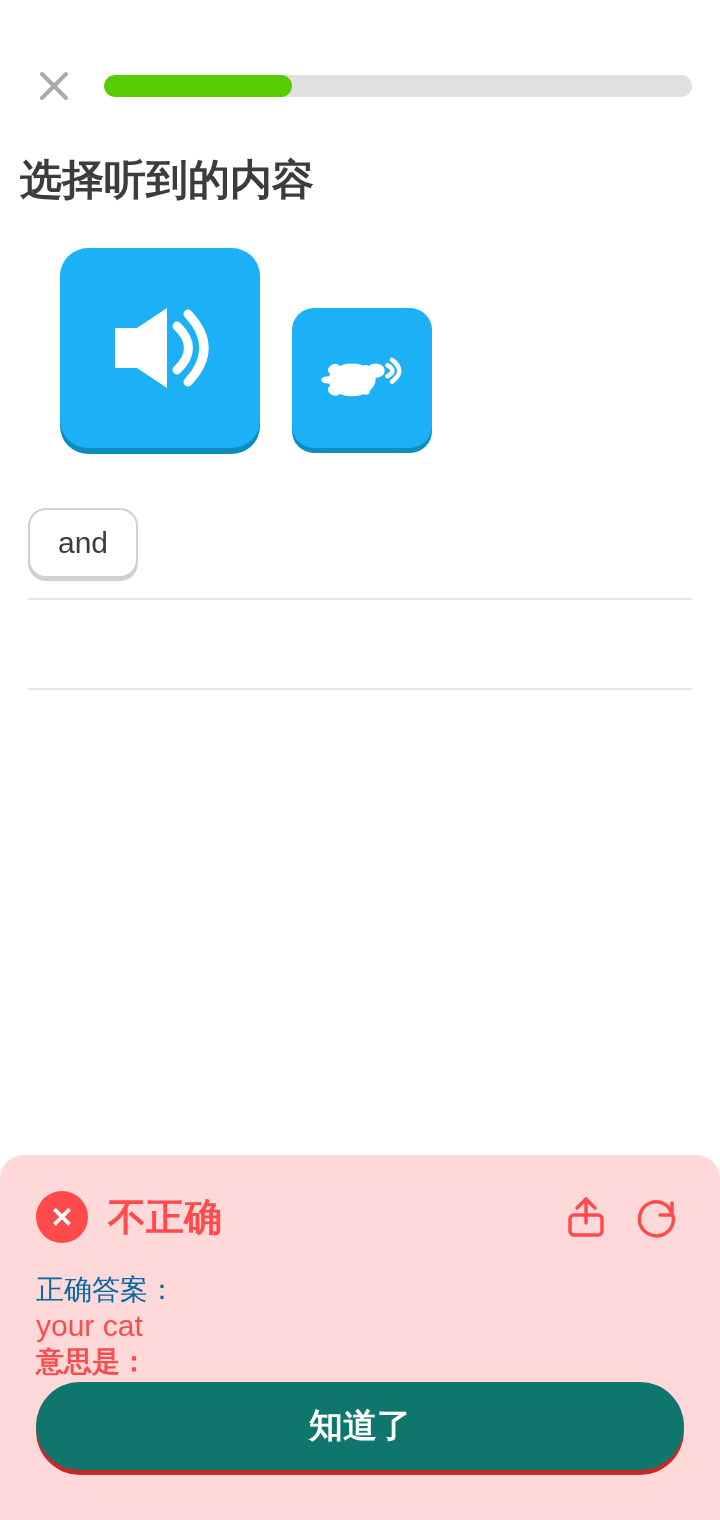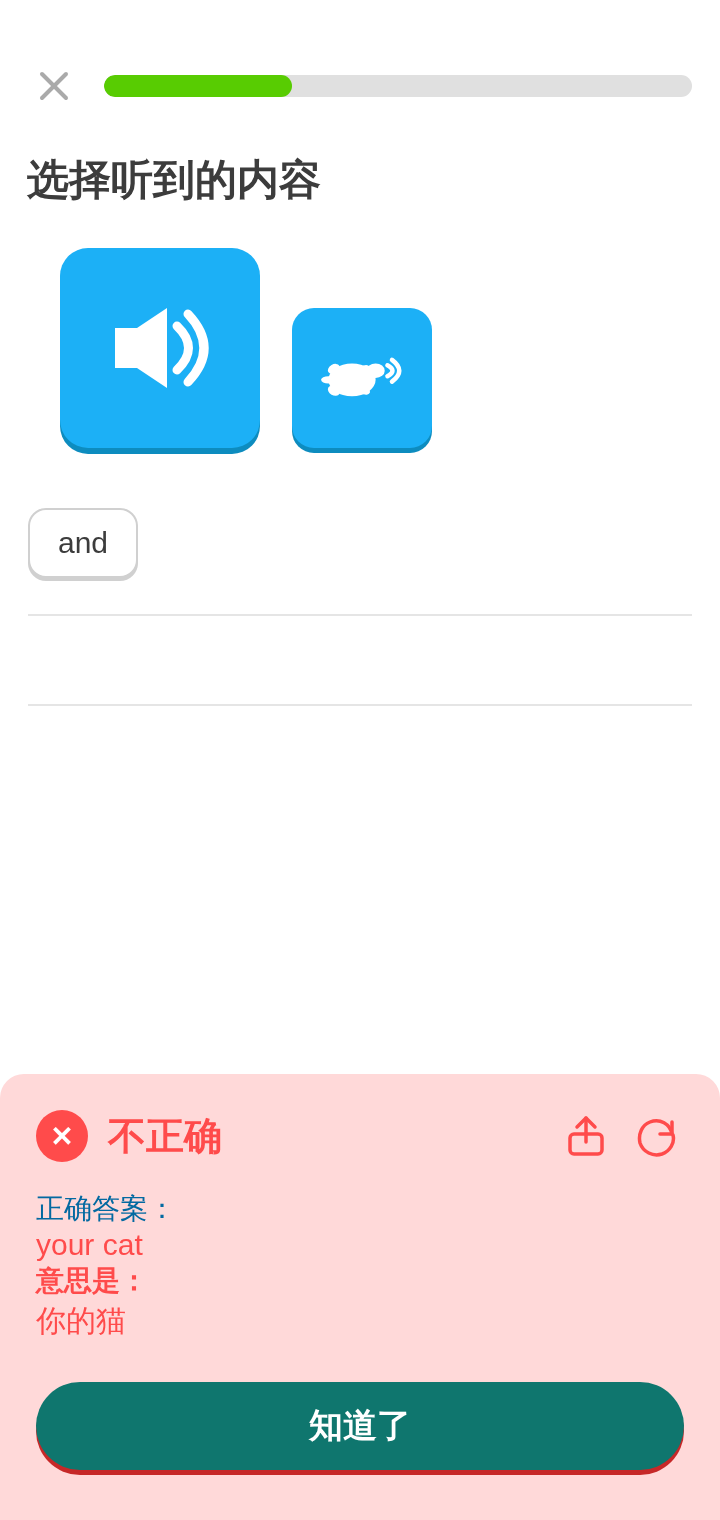--- a/index.html
+++ b/index.html
@@ -46,21 +46,21 @@
     .progress-bar-fill {
       height: 100%;
       border-radius: 11px;
       background: #58cc02;
     }
 
     .page-title {
       font-size: 42px;
       font-weight: 700;
       color: #3c3c3c;
-      padding: 20px 28px 40px 27px;
+      padding: 20px 28px 40px 20px;
     }
 
     .audio-buttons-row {
       display: flex;
       align-items: flex-end;
       padding: 0 60px;
       gap: 32px;
       margin-bottom: 50px;
     }
 
@@ -92,21 +92,21 @@
 
     .answer-area {
       padding: 0 28px;
       margin-bottom: 20px;
     }
 
     .word-chips-row {
       display: flex;
       flex-wrap: wrap;
       gap: 16px;
-      padding: 10px 0 36px 0;
+      padding: 10px 0 20px 0;
       min-height: 80px;
       border-bottom: 2px solid #e5e5e5;
     }
 
     .word-chip {
       padding: 16px 28px;
       border: 2px solid #d0d0d0;
       border-radius: 18px;
       font-size: 30px;
       font-weight: 500;
@@ -303,16 +303,15 @@
           <path d="M36 20 C34 10 24 4 14 8 C6 11 2 20 4 29 C7 38 17 43 26 40 C34 37 39 29 37 21" stroke="#ff4b4b" stroke-width="3.5" stroke-linecap="round" fill="none"></path>
         </svg>
       </div>
     </div>
   </div>
 
   <div class="correct-answer-label">正确答案：</div>
   <div class="correct-answer-value">your cat</div>
 
   <div class="meaning-label">意思是：</div>
-  <div class="meaning-value">你的猫</div>
 
   <button class="confirm-btn">知道了</button>
 </div>
 
 </body></html>

